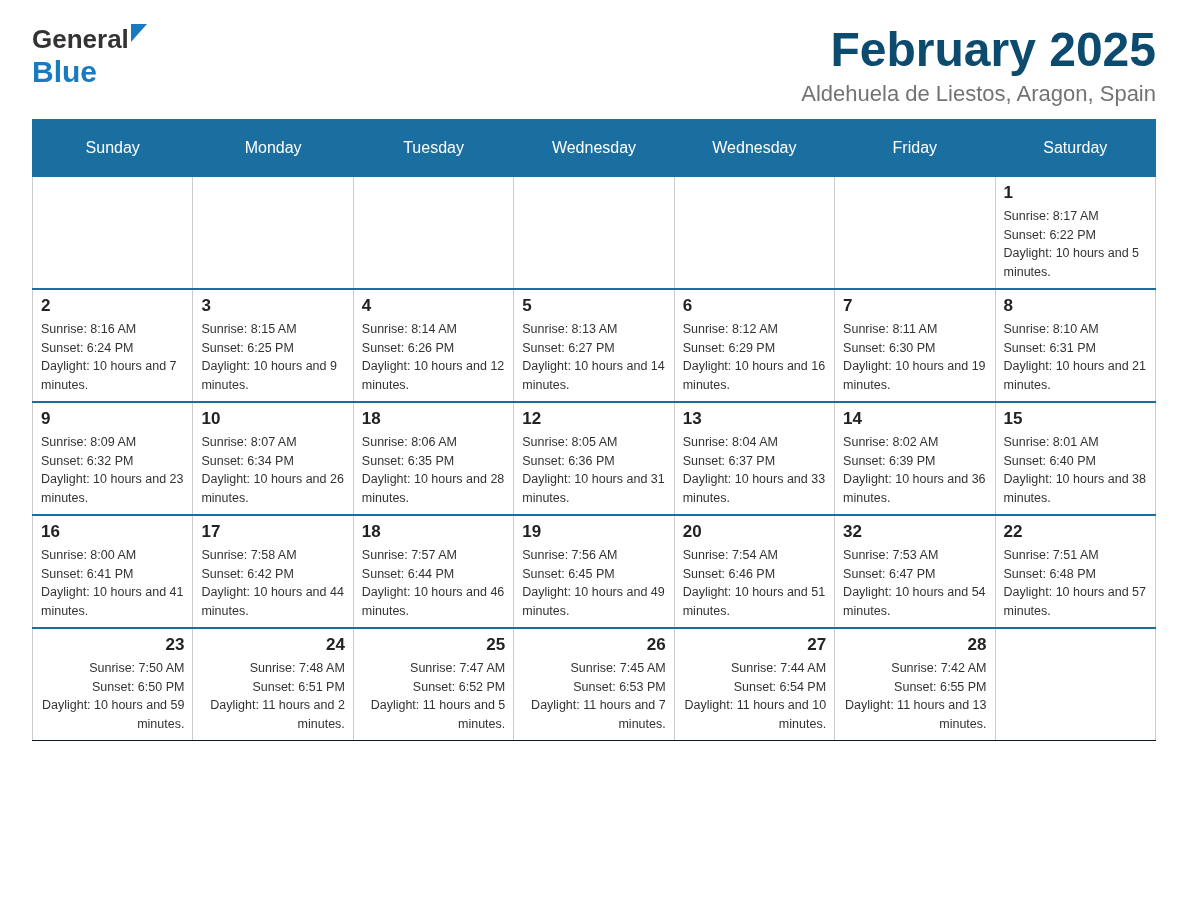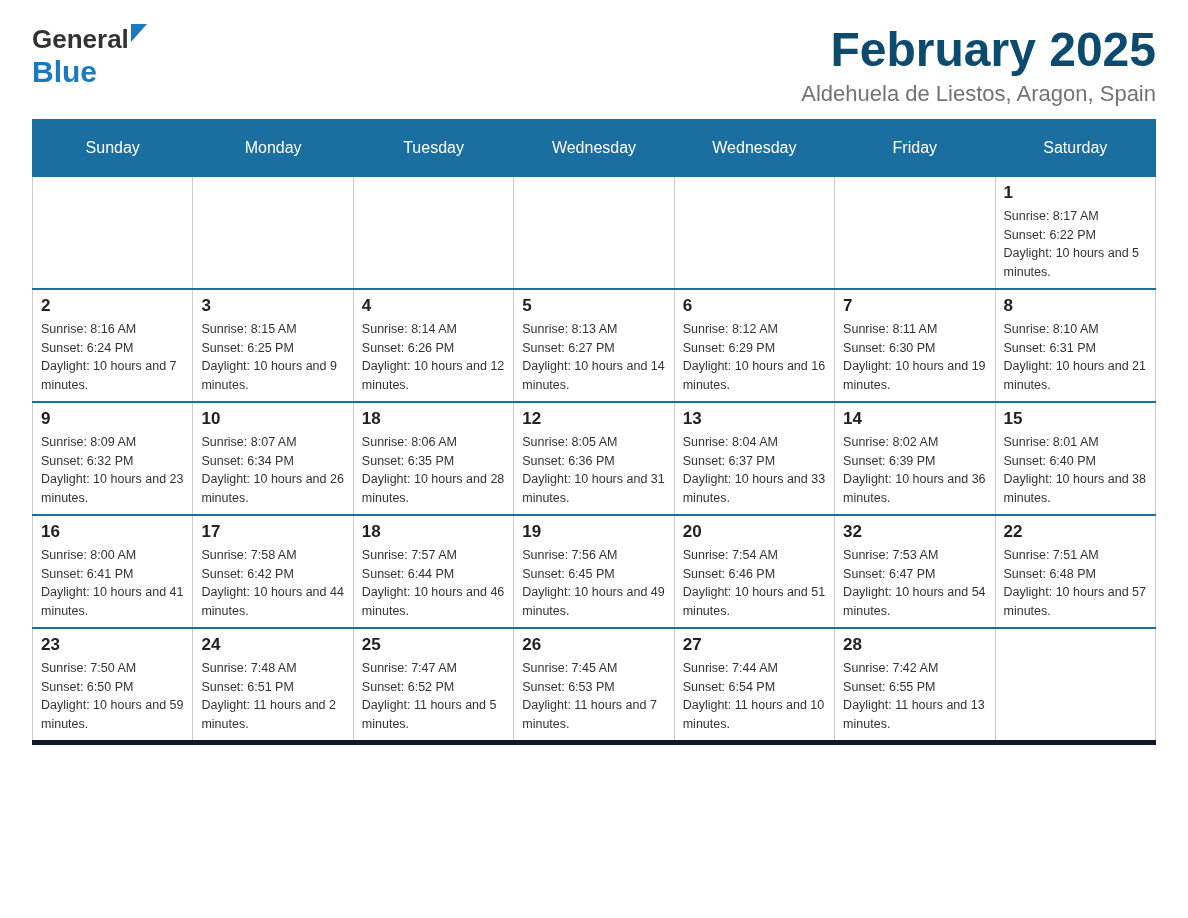--- a/index.html
+++ b/index.html
@@ -54,21 +54,22 @@
       vertical-align: top;
       border: 1px solid #ccc;
       padding: 6px 8px;
       width: 14.28%;
       min-height: 100px;
       font-size: 13px;
       color: #333;
       background: #fff;
     }
     .calendar tbody tr:last-child td {
-      border-bottom: 5px solid #0f172a;
+      border-bottom: 1px solid #0f172a;
+      text-align: right;
     }
     .day-number {
       font-size: 17px;
       font-weight: bold;
       color: #222;
       display: block;
       margin-bottom: 4px;
     }
     .day-info {
       font-size: 12.5px;

